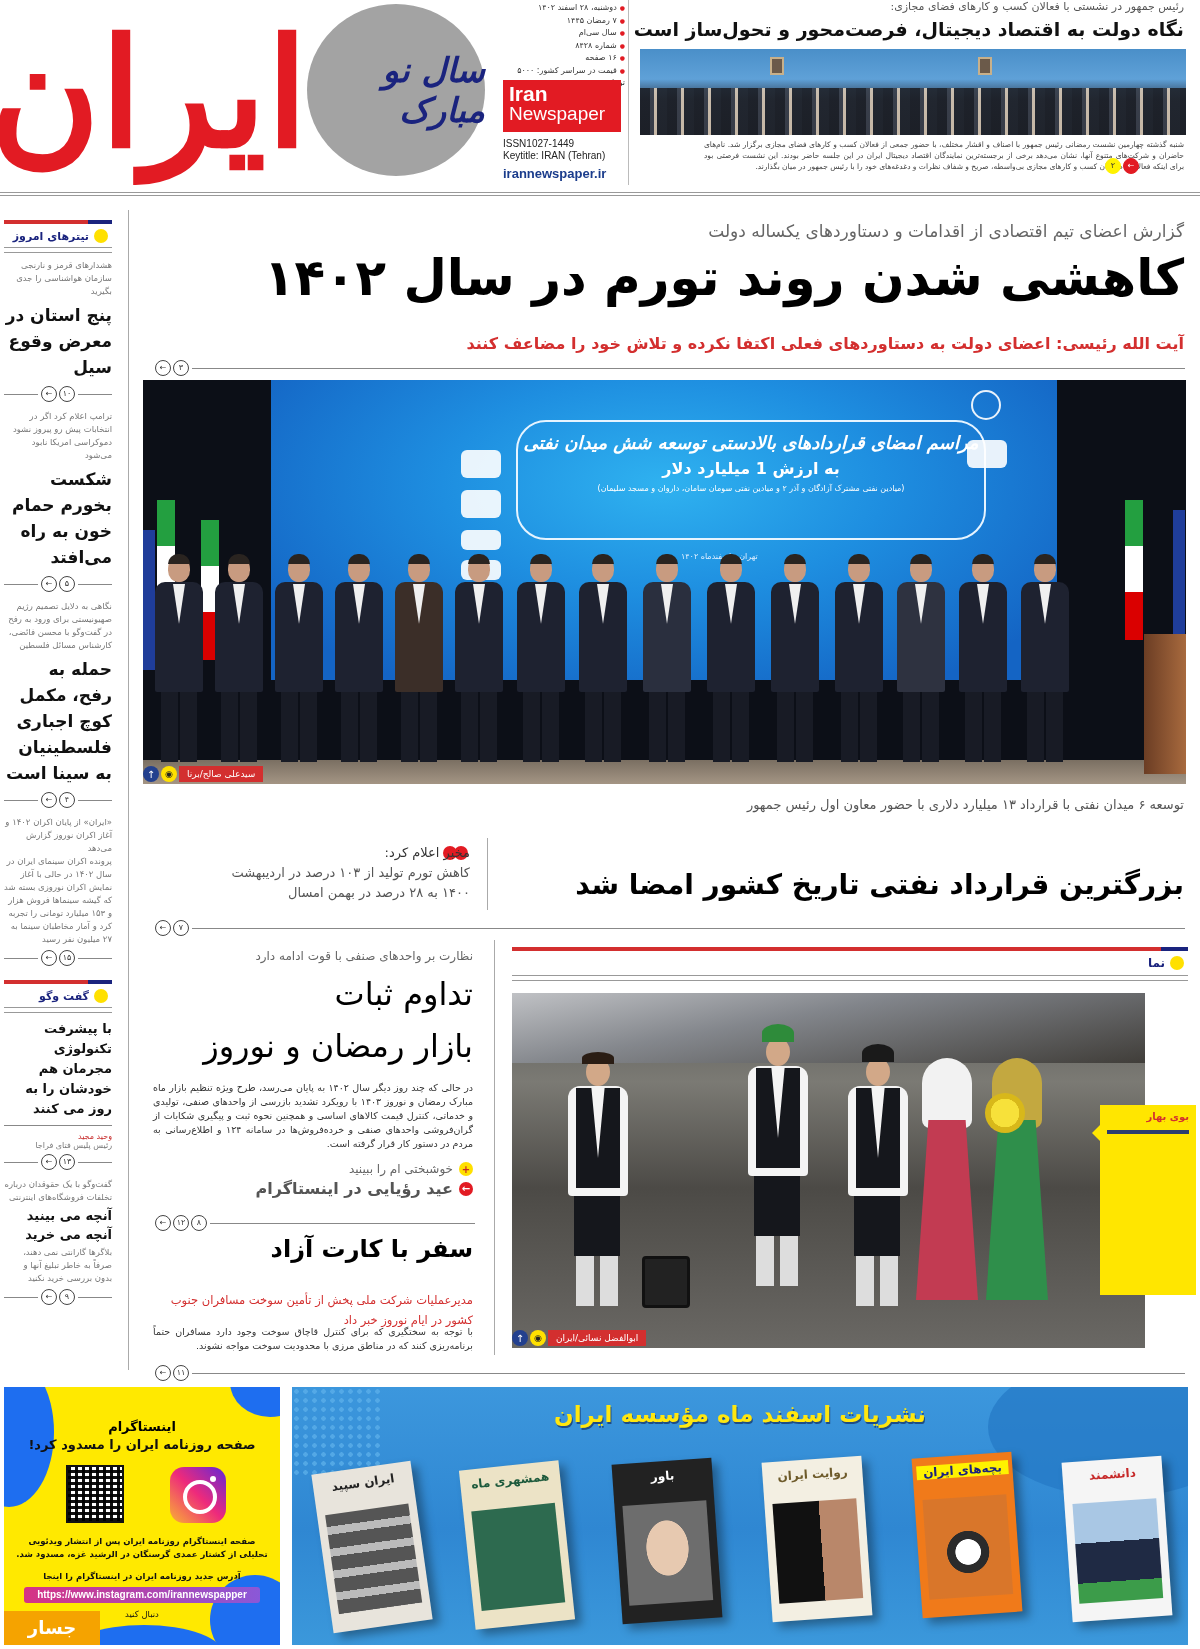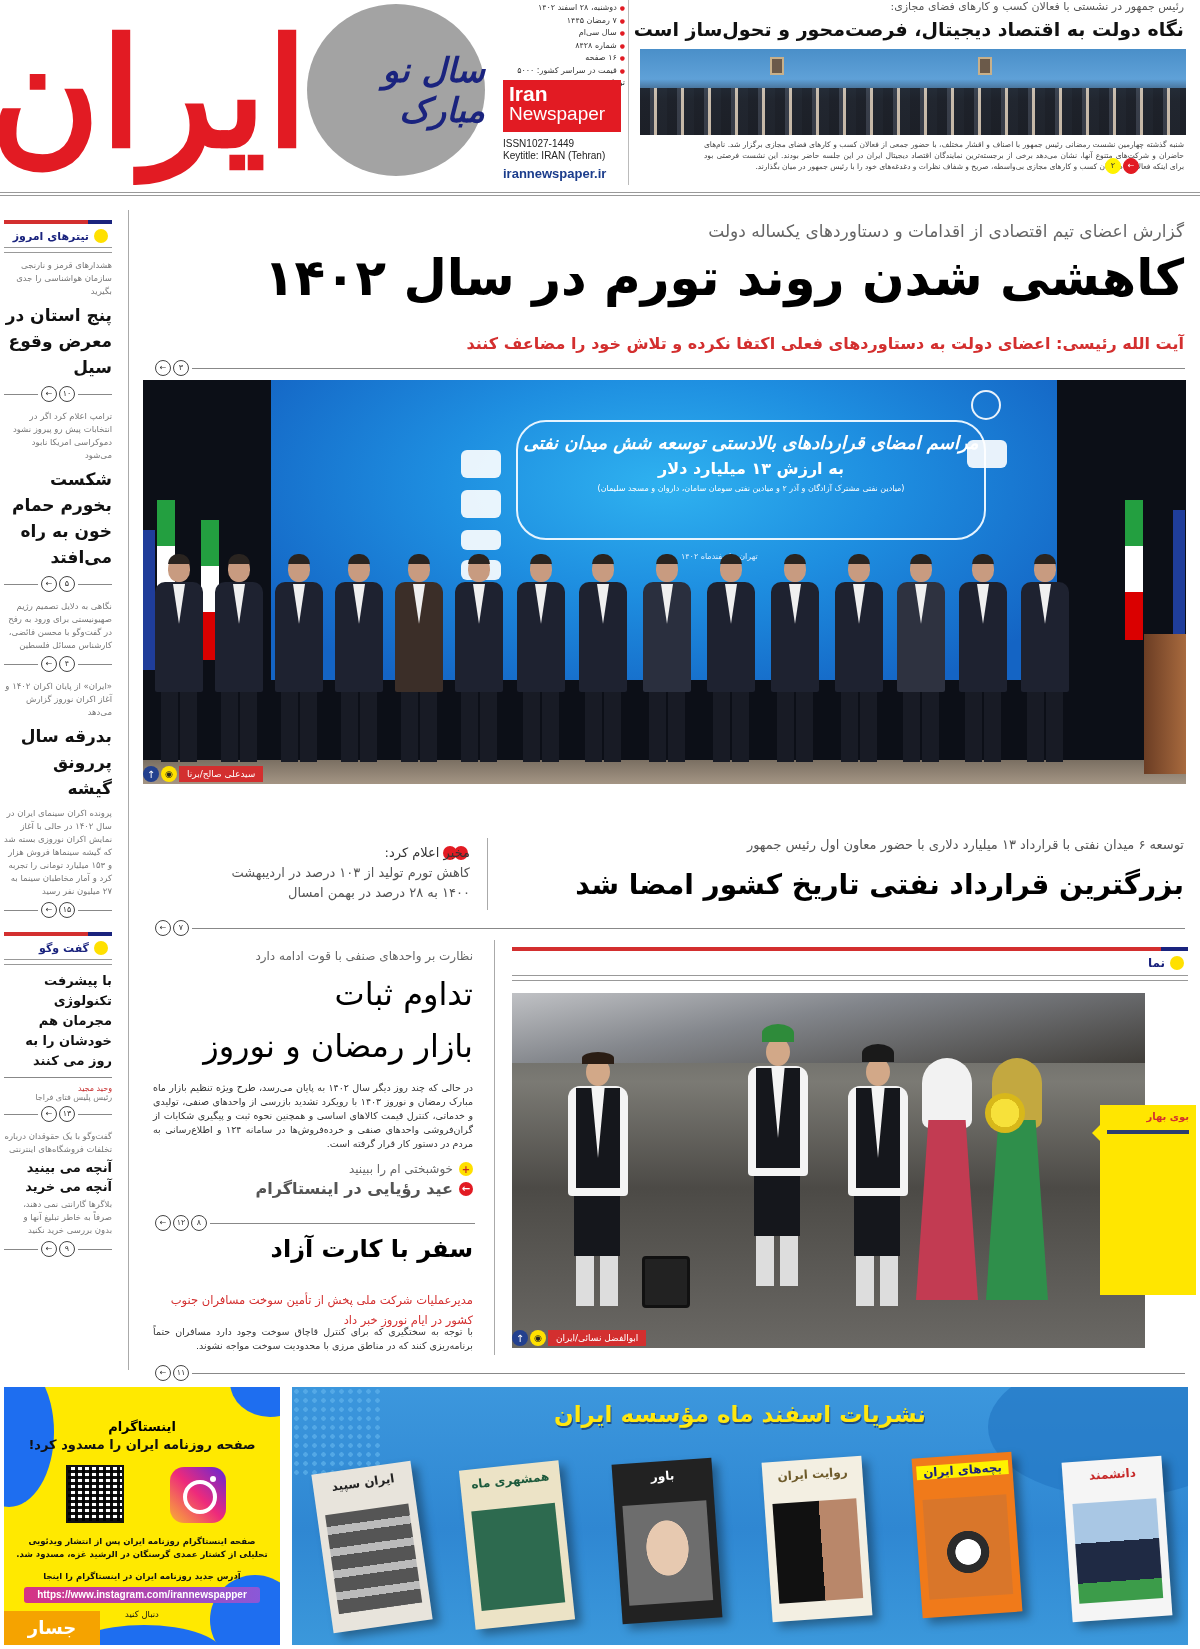--- a/index.html
+++ b/index.html
@@ -89,21 +89,21 @@
   .podium { position: absolute; right: 0; bottom: 10px; width: 42px; height: 140px; background: linear-gradient(90deg, #6b3d24, #a86a3e); }
 
   .credit { display: flex; align-items: center; gap: 2px; height: 16px; }
   .credit .up { width: 16px; height: 16px; border-radius: 50%; background: #23408e; color: #fff; font-size: 10px;
     display: flex; align-items: center; justify-content: center; }
   .credit .cam { width: 16px; height: 16px; border-radius: 50%; background: #ffe000; color: #222; font-size: 9px;
     display: flex; align-items: center; justify-content: center; }
   .credit .name { background: #d32f2f; color: #fff; font-size: 9px; padding: 1px 8px 1px 8px; height: 16px; line-height: 14px; }
 
   
-  .oil-kicker { right: 16px; top: 837px; font-size: 13px; color: #555; }
+  .oil-kicker { right: 16px; top: 797px; font-size: 13px; color: #555; }
   .oil-title { right: 16px; top: 868px; font-size: 28px; font-weight: bold; color: #000; }
   .vdiv-quote { left: 487px; top: 838px; width: 1px; height: 72px; background: #aaa; }
   .quote { left: 170px; top: 843px; width: 300px; font-size: 13px; line-height: 20px; color: #555; }
   .quote .who { color: #333; }
   .quote-mark { left: 446px; top: 846px; display: flex; gap: 0; }
   .quote-mark span { width: 14px; height: 14px; border-radius: 50%; background: #e21b23; display: inline-block; margin-left: -3px; }
   .oil-ref { left: 155px; top: 920px; width: 1030px; display: flex; align-items: center; gap: 3px; }
   .oil-ref .ref-line { flex: 1; }
 
   
@@ -260,33 +260,33 @@
       <span class="ref">
           <span class="c">۵</span>
           <span class="c">←</span>
         </span>
       <span class="ref-line"></span>
     </div>
   </div>
 
   <div>
     <div class="side-kicker">نگاهی به دلایل تصمیم رژیم صهیونیستی برای ورود به رفح در گفت‌وگو با محسن فائضی، کارشناس مسائل فلسطین</div>
+    <div class="side-title">حمله به رفح، مکمل کوچ اجباری فلسطینیان به سینا است</div>
     <div class="side-ref">
       <span class="ref-line"></span>
       <span class="ref">
           <span class="c">۴</span>
           <span class="c">←</span>
         </span>
       <span class="ref-line"></span>
     </div>
   </div>
 
   <div>
     <div class="side-kicker">«ایران» از پایان اکران ۱۴۰۲ و آغاز اکران نوروز گزارش می‌دهد</div>
-    <div class="side-title">بدرقه سال پررونق گیشه</div>
     <div class="side-kicker">پرونده اکران سینمای ایران در سال ۱۴۰۲ در حالی با آغاز نمایش اکران نوروزی بسته شد که گیشه سینماها فروش هزار و ۱۵۳ میلیارد تومانی را تجربه کرد و آمار مخاطبان سینما به ۲۷ میلیون نفر رسید</div>
     <div class="side-ref">
       <span class="ref-line"></span>
       <span class="ref">
           <span class="c">۱۵</span>
           <span class="c">←</span>
         </span>
       <span class="ref-line"></span>
     </div>
   </div>
@@ -334,21 +334,21 @@
   <span class="ref">
     <span class="c">۳</span>
     <span class="c">←</span>
   </span>
 </div>
 
 <div class="abs lead-photo">
   <div class="stage-screen">
     <div class="stage-frame">
       <div class="t1">مراسم امضای قراردادهای بالادستی توسعه شش میدان نفتی</div>
-      <div class="t2">به ارزش ۱۳ میلیارد دلار</div>
+      <div class="t2">به ارزش 1 میلیارد دلار</div>
       <div class="t3">(میادین نفتی مشترک آزادگان و آذر ۲ و میادین نفتی سومان سامان، داروان و مسجد سلیمان)</div>
     </div>
     <div class="stage-date">تهران - اسفندماه ۱۴۰۲</div>
     <div class="stage-logo" style="left:700px;top:10px;width:30px;height:30px;background:transparent;border:2px solid #fff;border-radius:50%"></div>
     <div class="stage-logo" style="left:696px;top:60px"></div>
     <div class="stage-logo" style="left:190px;top:70px"></div>
     <div class="stage-logo" style="left:190px;top:110px"></div>
     <div class="stage-logo" style="left:190px;top:150px;height:20px"></div>
     <div class="stage-logo" style="left:190px;top:180px;height:20px"></div>
   </div>

